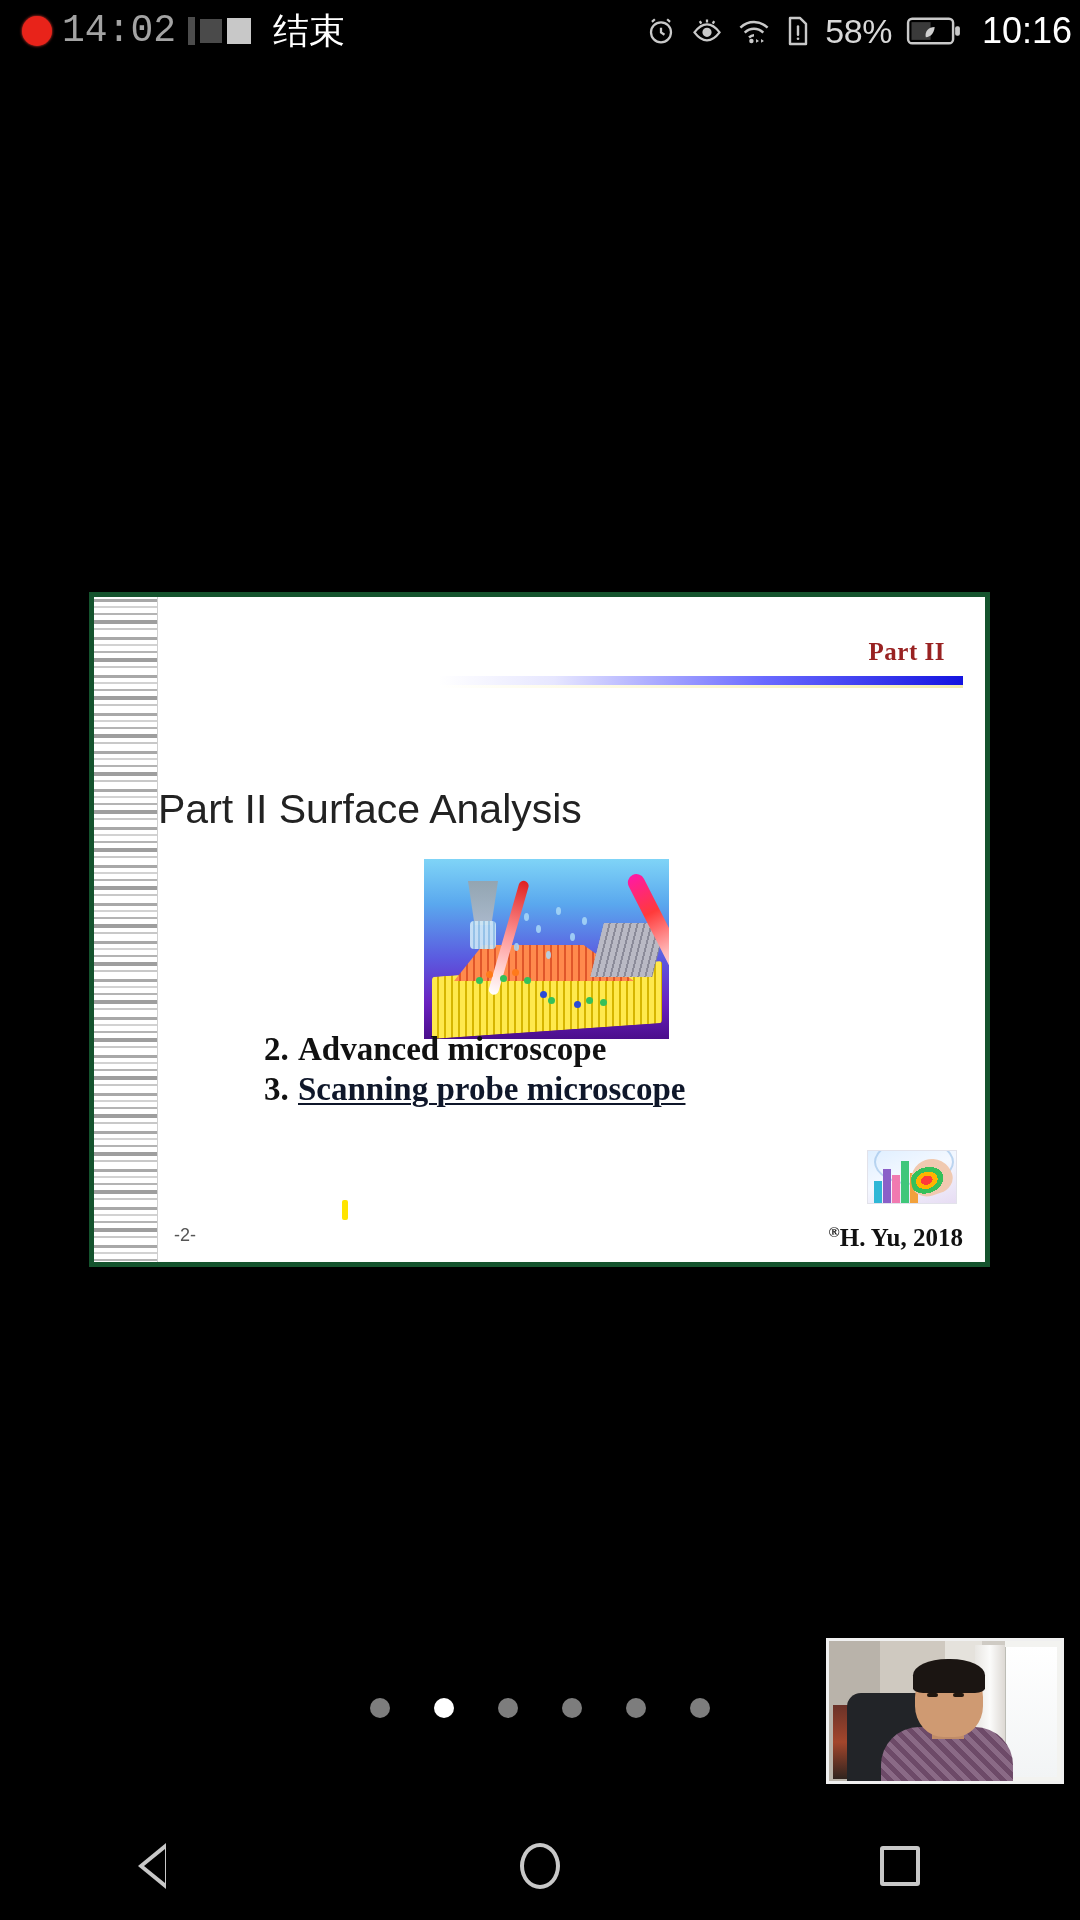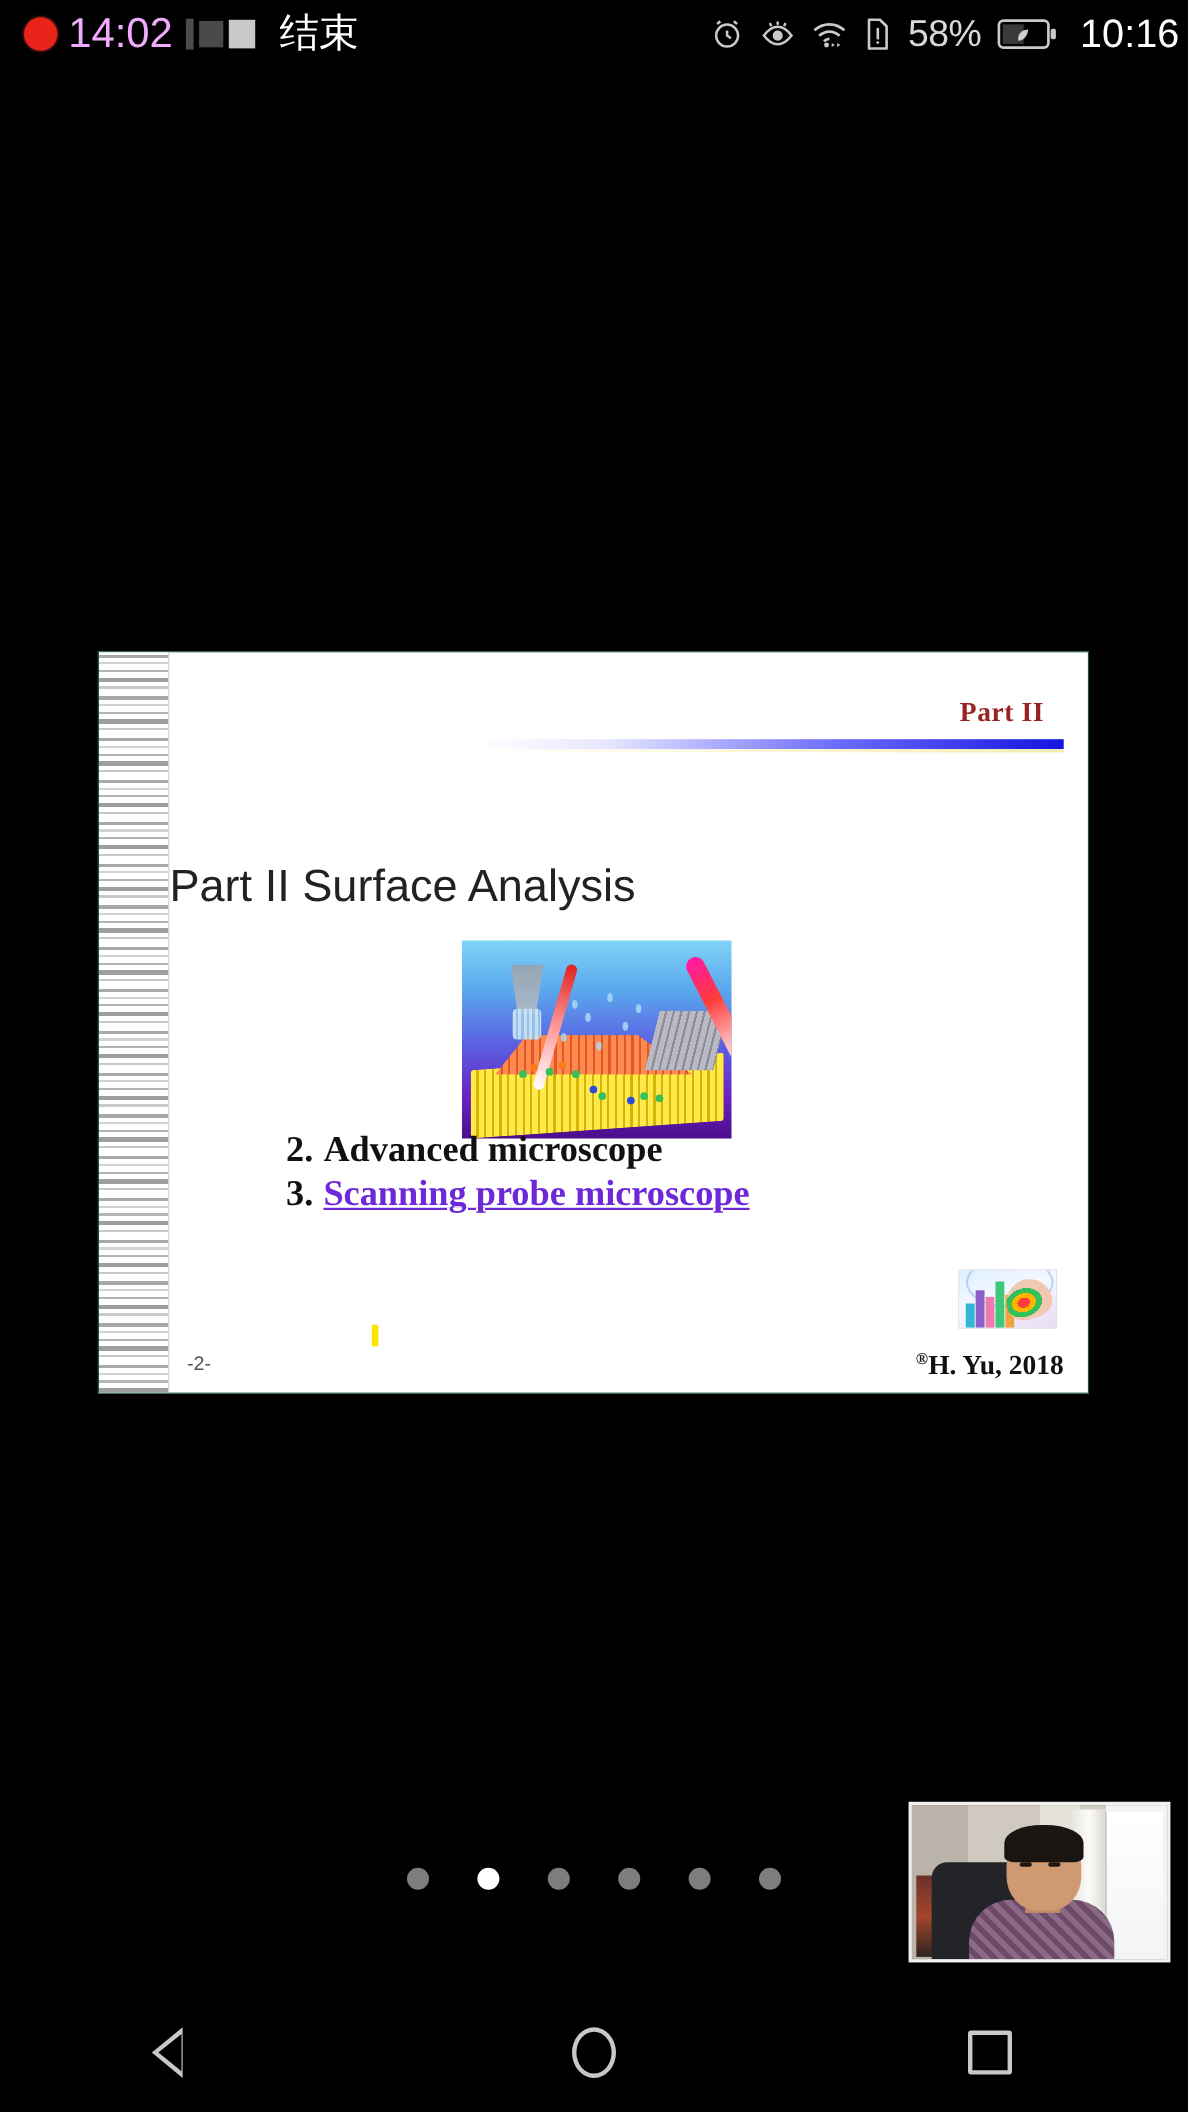--- a/index.html
+++ b/index.html
@@ -13,38 +13,38 @@
   #root { position:relative; width:1080px; height:1920px; background:#000; }
 
   
   .statusbar {
     position:absolute; top:0; left:0; width:1080px; height:62px;
     display:flex; align-items:center; background:#000; color:#fff;
   }
   .sb-left { display:flex; align-items:center; gap:10px; padding-left:22px; }
   .rec-dot { width:30px; height:30px; border-radius:50%; background:#e8231a; display:block;
              box-shadow:0 0 3px #ff3b30; }
-  .rec-time { font-size:38px; font-weight:400; letter-spacing:0px; color:#f0abfc;
-              font-family:Liberation Sans, sans-serif; line-height:1; }
+  .rec-time { font-size:38px; font-weight:400; letter-spacing:0px; color:#a3a3a3;
+              font-family:Liberation Mono, monospace; line-height:1; }
   .rec-pause { display:flex; align-items:center; gap:5px; margin-left:2px;}
   .rec-pause .bar1 { width:7px; height:28px; background:#4c4c4c; display:block; }
   .rec-pause .sq1  { width:22px; height:24px; background:#4a4a4a; display:block; }
   .rec-pause .sq2  { width:24px; height:26px; background:#c8c8c8; display:block; }
   .rec-end { font-size:36px; color:#ffffff; margin-left:12px;
              font-family:"DejaVu Sans", sans-serif; line-height:1; }
   .sb-right { margin-left:auto; display:flex; align-items:center; gap:14px; padding-right:8px; }
   .sb-right svg { display:block; }
   .sb-pct { font-size:34px; color:#d8d8d8; letter-spacing:-0.5px; }
   .sb-clock { font-size:36px; color:#ffffff; margin-left:6px; }
 
   
   .slide {
     position:absolute; left:89px; top:592px; width:901px; height:675px;
     background:#fff; overflow:hidden;
-    border:1px solid #14532d;
+    border:5px solid #14532d;
   }
   .barcode {
     position:absolute; left:0; top:0; width:64px; height:100%;
     background:repeating-linear-gradient(
       to bottom,
       #ffffff 0px, #ffffff 2px,
       #a8a8a8 2px, #a8a8a8 5px,
       #ffffff 5px, #ffffff 9px,
       #d2d2d2 9px, #d2d2d2 11px,
       #ffffff 11px, #ffffff 16px,
@@ -130,21 +130,21 @@
     background:#a9d8f7; opacity:.85; }
 
   
   .list {
     position:absolute; left:170px; top:432px;
     font-family:"Liberation Serif", serif; font-weight:bold; color:#111;
   }
   .list .li { font-size:33px; line-height:1.22; white-space:nowrap; }
   .list .li .num { display:inline-block; width:34px; }
   .list .li.hi .txt {
-    color:#6d28d9; text-decoration:underline; text-decoration-thickness:2px;
+    color:#0f172a; text-decoration:underline; text-decoration-thickness:2px;
     text-underline-offset:3px;
     margin-top:12px;
   }
 
   
   .logo {
     position:absolute; right:28px; bottom:58px; width:90px; height:54px;
     background:linear-gradient(160deg,#dfefff 0%,#f4f8ff 45%,#e7dcf3 100%);
     overflow:hidden; border:1px solid #e2e2ea;
   }

